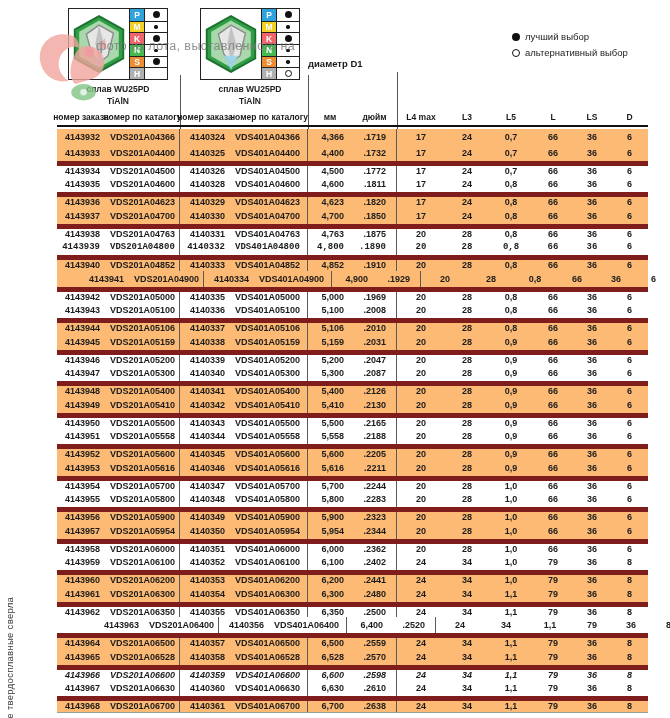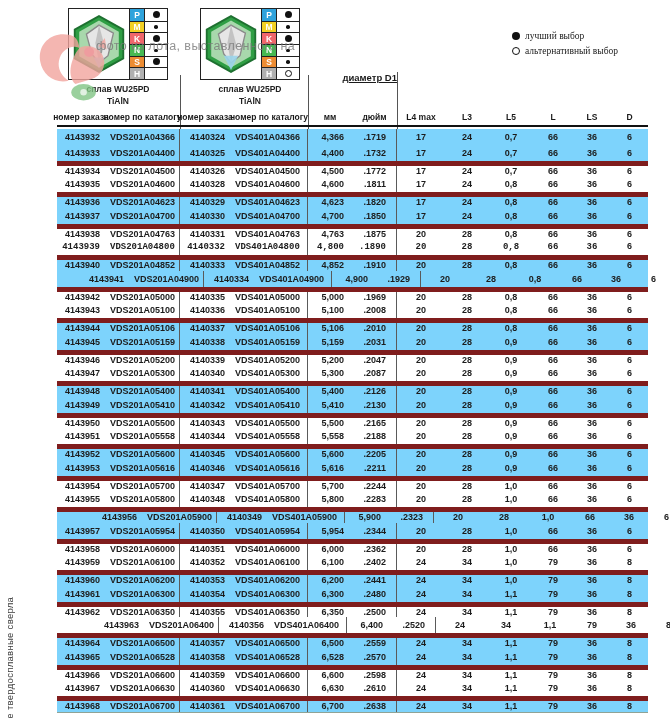--- a/index.html
+++ b/index.html
@@ -18,39 +18,39 @@
   .dot { border-radius:50%; background:#111; }
   .dot-large { width:7px; height:7px; }
   .dot-small { width:3.5px; height:3.5px; }
   .dot-open { width:7px; height:7px; background:#fff; border:1.4px solid #111; }
 
   .alloy-label, .coating-label { position:absolute; width:100px; text-align:center; font-size:8.5px; font-weight:bold; color:#222; }
   .alloy-1 { left:68px; top:84px; } .coating-1 { left:68px; top:96px; }
   .alloy-2 { left:200px; top:84px; } .coating-2 { left:200px; top:96px; }
 
   
-  .legend { position:absolute; left:512px; top:31px;font-family:Liberation Serif, serif; }
+  .legend { position:absolute; left:512px; top:31px; }
   .legend-row { display:flex; align-items:center; gap:5px; margin-bottom:5px; font-size:9.5px; color:#222; }
   .legend-dot-filled { width:8px; height:8px; border-radius:50%; background:#111; }
   .legend-dot-open { width:8px; height:8px; border-radius:50%; background:#fff; border:1.5px solid #111; }
 
   
-  .diameter-label { position:absolute; left:308px; top:72px; width:89px; text-align:right; font-size:9.5px; font-weight:bold; color:#1a1a1a;text-decoration:underline; }
+  .diameter-label { position:absolute; left:308px; top:58px; width:89px; text-align:left; font-size:9.5px; font-weight:bold; color:#1a1a1a; }
   .vdiv { position:absolute; width:1px; background:#555; }
   .vdiv-1 { left:180px; top:75px; height:54px; }
   .vdiv-2 { left:308px; top:75px; height:54px; }
   .vdiv-3 { left:397px; top:72px; height:57px; }
 
   
   .thead { position:absolute; left:57px; top:108px; width:591px; height:19px; display:grid; border-bottom:2px solid #111; }
   .thead .cell { display:flex; align-items:center; justify-content:center; font-size:8.5px; font-weight:bold; color:#1a1a1a; white-space:nowrap; }
   .tbody { position:absolute; left:57px; top:129px; width:591px; border-bottom:1px solid #8fa396; }
   .trow { display:grid; height:15.75px; }
   .trow.pair-line { border-top:5px solid #7f1d1d; }
-  .trow.green { background:#7dd3fc; }
+  .trow.green { background:#fdba74; }
   .cell { display:flex; align-items:center; font-size:9px; font-weight:bold; color:#1c1c1c; white-space:nowrap; overflow:visible; }
   .al-r  { justify-content:flex-end; padding-right:5px; }
   .al-l  { justify-content:flex-start; padding-left:5px; }
   .al-rm { justify-content:flex-end; padding-right:8px; }
   .al-ri { justify-content:flex-end; padding-right:10px; }
   .al-c  { justify-content:center; }
   .vline { border-right:1px solid #5a5a5a; }
 
   
   .vtext { position:absolute; left:4px; top:545px; height:210px; writing-mode:vertical-rl; transform:rotate(180deg); font-size:9.5px; color:#3a3a3a; letter-spacing:.3px; white-space:nowrap; }
@@ -532,21 +532,21 @@
         <div class="cell al-l vline">VDS401A05800</div>
         <div class="cell al-rm">5,800</div>
         <div class="cell al-ri vline">.2283</div>
         <div class="cell al-c">20</div>
         <div class="cell al-c">28</div>
         <div class="cell al-c">1,0</div>
         <div class="cell al-c">66</div>
         <div class="cell al-c">36</div>
         <div class="cell al-c">6</div>
       </div>
-      <div class="trow green pair-line" style="grid-template-columns: 48px 75px 50px 78px 44px 45px 48px 44px 44px 40px 38px 37px; padding-left: 37px;">
+      <div class="trow green pair-line" style="grid-template-columns: 48px 75px 50px 78px 44px 45px 48px 44px 44px 40px 38px 37px;">
         <div class="cell al-r">4143956</div>
         <div class="cell al-l vline">VDS201A05900</div>
         <div class="cell al-r">4140349</div>
         <div class="cell al-l vline">VDS401A05900</div>
         <div class="cell al-rm">5,900</div>
         <div class="cell al-ri vline">.2323</div>
         <div class="cell al-c">20</div>
         <div class="cell al-c">28</div>
         <div class="cell al-c">1,0</div>
         <div class="cell al-c">66</div>
@@ -672,21 +672,21 @@
         <div class="cell al-l vline">VDS401A06528</div>
         <div class="cell al-rm">6,528</div>
         <div class="cell al-ri vline">.2570</div>
         <div class="cell al-c">24</div>
         <div class="cell al-c">34</div>
         <div class="cell al-c">1,1</div>
         <div class="cell al-c">79</div>
         <div class="cell al-c">36</div>
         <div class="cell al-c">8</div>
       </div>
-      <div class="trow pair-line" style="grid-template-columns: 48px 75px 50px 78px 44px 45px 48px 44px 44px 40px 38px 37px;">
+      <div class="trow pair-line" style="grid-template-columns: 48px 75px 50px 78px 44px 45px 48px 44px 44px 40px 38px 37px; font-style: italic;">
         <div class="cell al-r">4143966</div>
         <div class="cell al-l vline">VDS201A06600</div>
         <div class="cell al-r">4140359</div>
         <div class="cell al-l vline">VDS401A06600</div>
         <div class="cell al-rm">6,600</div>
         <div class="cell al-ri vline">.2598</div>
         <div class="cell al-c">24</div>
         <div class="cell al-c">34</div>
         <div class="cell al-c">1,1</div>
         <div class="cell al-c">79</div>

